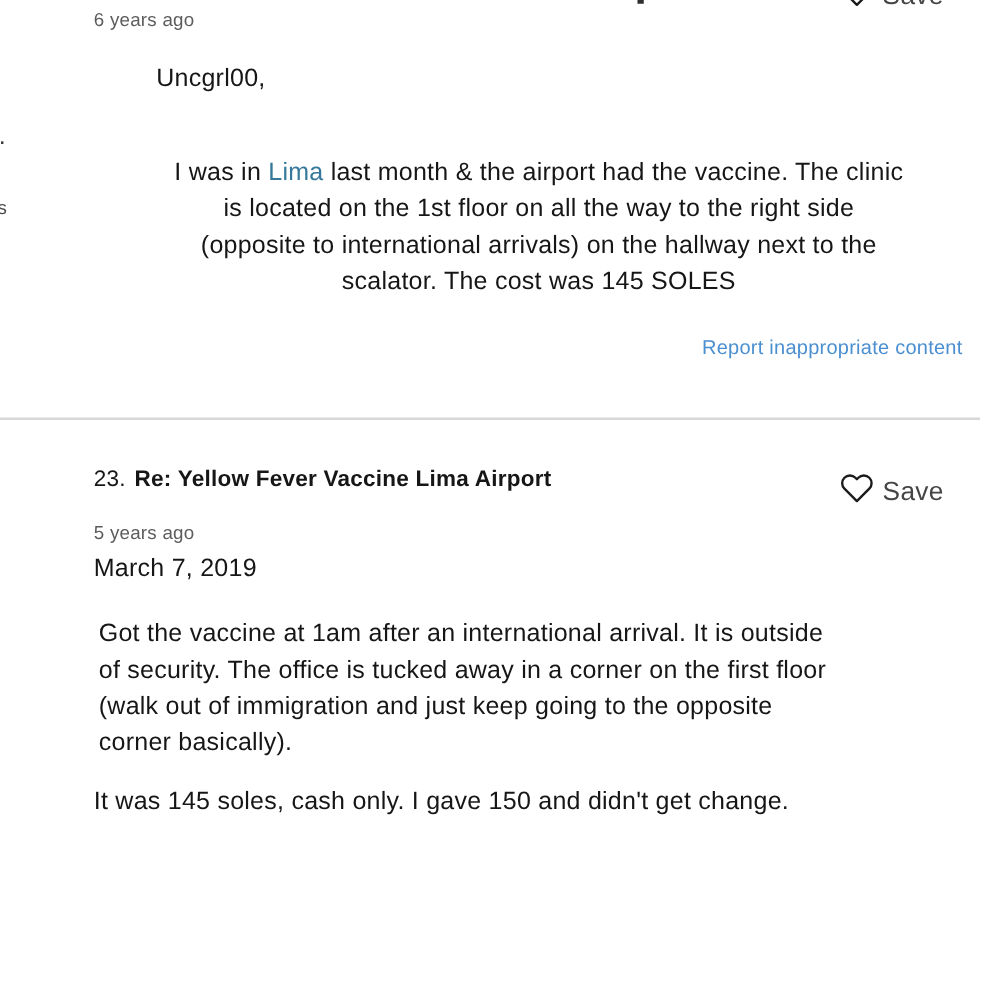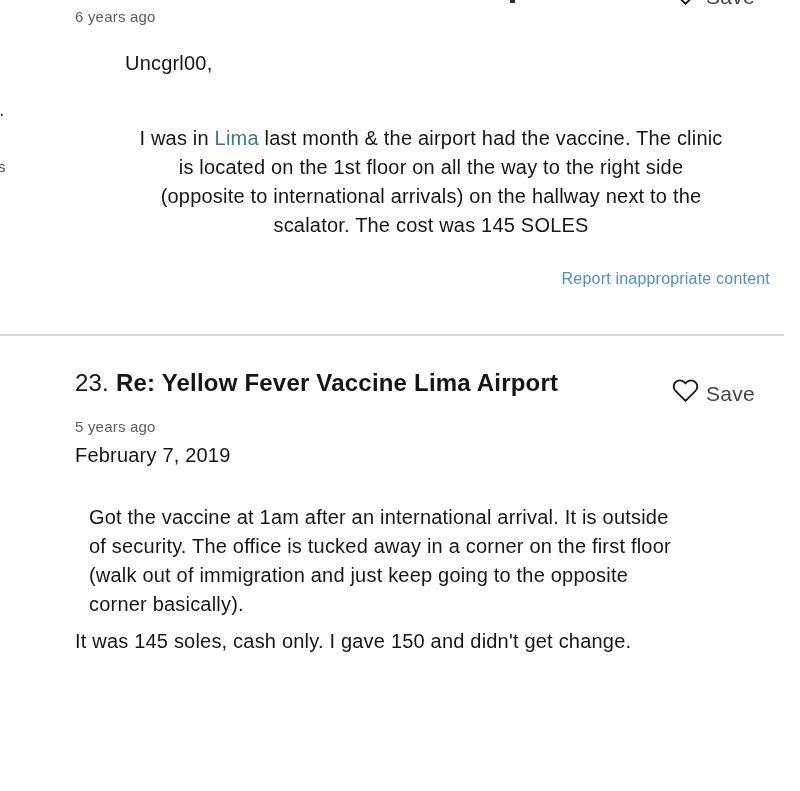--- a/index.html
+++ b/index.html
@@ -29,21 +29,21 @@
     width: 712px;
   }
   .teal-link { color: var(--teal_link, #35789b); cursor: pointer; }
   .report-link {
     font-size: 16px; line-height: 19px;
     color: var(--report_link, #4a8fd0);
     cursor: pointer;
     letter-spacing: 0.2px;
   }
   .post-title {
-    font-size: 24px; line-height: 30px;
+    font-size: 18px; line-height: 30px;
     color: var(--body_text, #141414);
     letter-spacing: 0.2px;
     white-space: nowrap;
   }
   .post-title .num { font-weight: 400; margin-right: 7px; }
   .post-title .ttl { font-weight: 700; }
   .save-btn {
     display: flex; align-items: flex-end; gap: 7px;
     cursor: pointer; background: none; border: none; padding: 0;
     font-family: "Liberation Sans", sans-serif;
@@ -103,23 +103,23 @@
     <span class="heart">
       <svg width="27" height="27" viewBox="0 0 24 24" fill="none" stroke="currentColor" stroke-width="1.7" stroke-linecap="round" stroke-linejoin="round">
         <path d="M20.84 4.61a5.5 5.5 0 0 0-7.78 0L12 5.67l-1.06-1.06a5.5 5.5 0 0 0-7.78 7.78l1.06 1.06L12 21.23l7.78-7.78 1.06-1.06a5.5 5.5 0 0 0 0-7.78z"></path>
       </svg>
     </span>
     <span class="save-label">Save</span>
   </button>
 
   <div class="timestamp abs" style="top:418px; left:75px;">5 years ago</div>
 
-  <p class="body-text abs" style="top:441px; left:75px; margin:0;">February 7, 2019</p>
+  <p class="body-text abs" style="top:441px; left:75px; margin:0;">March 7, 2019</p>
 
-  <p class="body-text abs" style="top:489px; left:75px; margin:14px;">Got the vaccine at 1am after an international arrival. It is outside
+  <p class="body-text abs" style="top:489px; left:75px; margin:4px;">Got the vaccine at 1am after an international arrival. It is outside
 of security. The office is tucked away in a corner on the first floor
 (walk out of immigration and just keep going to the opposite
 corner basically).</p>
 
   <p class="body-text abs" style="top:627px; left:75px; margin:0;">It was 145 soles, cash only. I gave 150 and didn't get change.</p>
 
 
 </div>
 
 </body></html>

